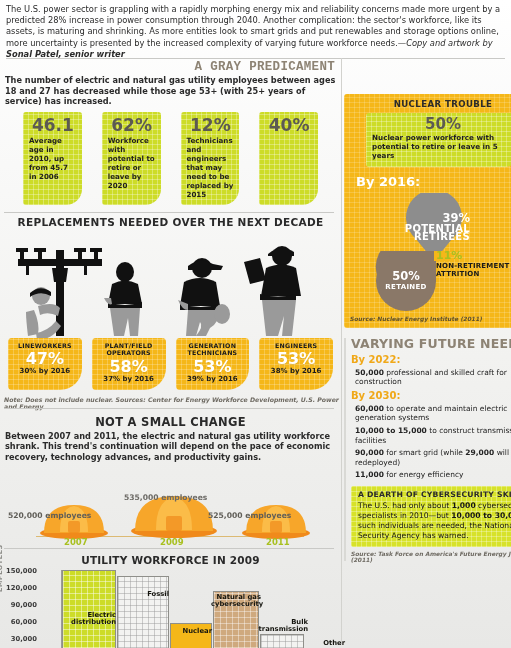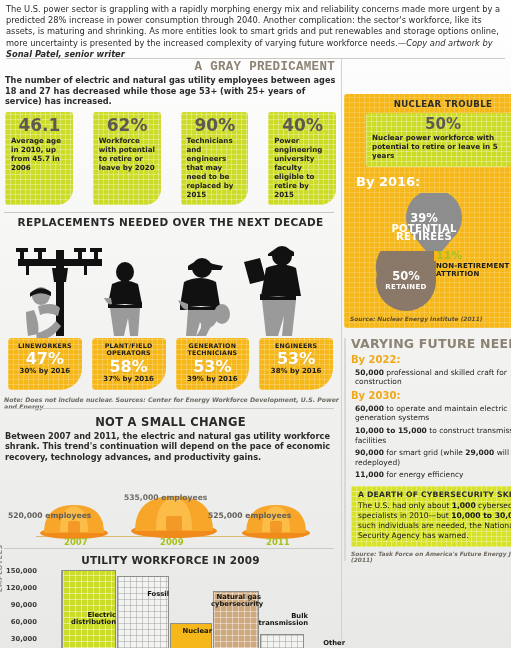--- a/index.html
+++ b/index.html
@@ -23,21 +23,21 @@
   .rightcol { position:absolute; left:344px; top:94px; width:198px; }
 
   .sectitle {
     font-weight:bold; color:#8d8374; letter-spacing:.3px;
     font-size:12.5px; text-align:center;
   }
   .sectitle.right-al { text-align:right; padding-right:2px; }
   .lead { font-size:8.2px; line-height:10.6px; font-weight:bold; color:#2b2b2b; }
 
   
-  .cards { display:flex; gap:20px; padding:0 5px; }
+  .cards { display:flex; gap:20px; padding:0 23px; }
   .card {
     flex:1; background:#cddc28; border-radius:3px 3px 16px 3px;
     padding:4px 5px 6px 6px; min-height:70px; position:relative;
     background-image:
       repeating-linear-gradient(0deg,rgba(255,255,255,.30) 0 1px,transparent 1px 5px),
       repeating-linear-gradient(90deg,rgba(255,255,255,.30) 0 1px,transparent 1px 5px);
   }
   .card .big { font-size:17px; font-weight:bold; color:#5c5a52; text-align:center; line-height:19px; }
   .card .lbl { font-size:7.1px; line-height:9px; font-weight:bold; color:#1e1e1e; margin-top:1px; }
 
@@ -138,26 +138,25 @@
     <div class="cards" style="margin-top:5px;">
       <div class="card">
         <div class="big">46.1</div>
         <div class="lbl">Average age in 2010, up from 45.7 in 2006</div>
       </div>
       <div class="card">
         <div class="big">62%</div>
         <div class="lbl">Workforce with potential to retire or leave by 2020</div>
       </div>
       <div class="card">
-        <div class="big">90%</div>
+        <div class="big">12%</div>
         <div class="lbl">Technicians and engineers that may need to be replaced by 2015</div>
       </div>
       <div class="card">
         <div class="big">40%</div>
-        <div class="lbl">Power engineering university faculty eligible to retire by 2015</div>
       </div>
     </div>
   </div>
 
   <div class="hr" style="position:relative; left:4px; top:7px; width:330px;"></div>
 
   <div class="repl" style="margin-top:12px;">
     <div class="sectitle" style="font-size:10.5px; color:#2a2a2a; position:absolute; left:0; top:-2px; width:341px;">REPLACEMENTS NEEDED OVER THE NEXT DECADE</div>
 
     <svg class="silos" viewBox="0 0 341 118">
@@ -307,21 +306,21 @@
 
       <div class="bar" style="left:108px; width:42px; height:32px; background:#f5b719;"></div>
       <div class="bartxt" style="left:108px; width:42px; top:58px;">Nuclear</div>
 
       <div class="bar" style="left:151px; width:46px; height:64px; background:#cfa97e;
                   background-image:repeating-linear-gradient(0deg,rgba(255,255,255,.40) 0 1px,transparent 1px 6px),repeating-linear-gradient(90deg,rgba(255,255,255,.40) 0 1px,transparent 1px 6px);"></div>
       <div class="bartxt" style="left:149px; width:50px; top:24px;">Natural gas cybersecurity</div>
 
       <div class="bar" style="left:198px; width:44px; height:21px; background:#f3f3f1;
                   background-image:repeating-linear-gradient(0deg,rgba(150,150,150,.45) 0 1px,transparent 1px 6px),repeating-linear-gradient(90deg,rgba(150,150,150,.45) 0 1px,transparent 1px 6px);"></div>
-      <div class="bartxt" style="left:194px; width:52px; top:43px;">Bulk transmission</div>
+      <div class="bartxt" style="left:194px; width:52px; top:49px;">Bulk transmission</div>
 
       <div class="bar" style="left:243px; width:36px; height:6px; background:#f5b719;"></div>
       <div class="bartxt" style="left:241px; width:42px; top:70px;">Other</div>
     </div>
 
   </div>
 </div>
 
 <div class="rightcol">
 
@@ -333,21 +332,21 @@
       <div class="lbl">Nuclear power workforce with potential to retire or leave in 5 years</div>
     </div>
 
     <div class="by2016">By 2016:</div>
 
     <div class="pieart">
 
       <svg style="position:absolute; left:48px; top:2px;" width="72" height="70" viewBox="0 0 72 70">
         <path d="M36 68 L18 46 A28 28 0 1 1 54 46 Z" fill="#8d8d8d"></path>
       </svg>
-      <div style="position:absolute; left:38px; top:20px; width:72px; text-align:center; color:#fff;">
+      <div style="position:absolute; left:48px; top:20px; width:72px; text-align:right; color:#fff;">
         <div style="font-size:11.5px; font-weight:bold;">39%</div>
         <div style="font-size:10px; font-weight:bold; letter-spacing:.3px; line-height:8.6px;">POTENTIAL RETIREES</div>
       </div>
 
       <svg style="position:absolute; left:12px; top:60px;" width="88" height="62" viewBox="0 0 88 62">
         <path d="M74 2 L74 30 A32 30 1 1 1 74 2 Z" fill="#8a7868"></path>
         <circle cx="44" cy="30" r="30" fill="#8a7868"></circle>
         <rect x="72" y="0" width="16" height="10" fill="#f5b719"></rect>
       </svg>
       <div style="position:absolute; left:12px; top:78px; width:88px; text-align:center; color:#fff;">

